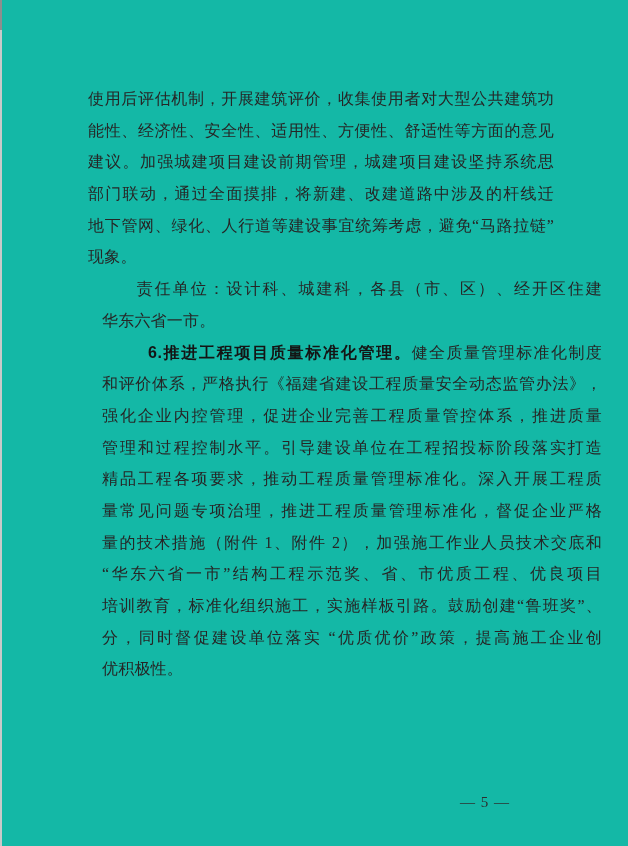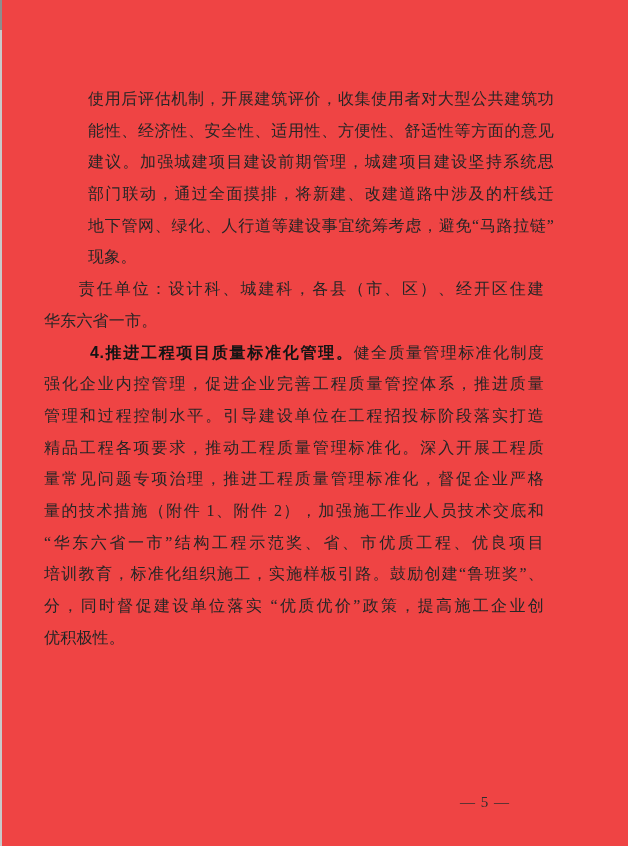--- a/index.html
+++ b/index.html
@@ -4,21 +4,21 @@
 <style>
   html, body {
     margin: 0;
     padding: 0;
     background: #ffffff;
   }
   .page {
     position: relative;
     width: 628px;
     height: 846px;
-    background: #ef4444;
+    background: #14b8a6;
     overflow: hidden;
     font-family: "Liberation Serif", "DejaVu Serif", serif;
   }
   
   .edge {
     position: absolute;
     left: 0; top: 0;
     width: 2px; height: 846px;
     background: #c9c9c9;
   }
@@ -29,21 +29,21 @@
     background: #8e8e8e;
   }
   .doc {
     position: absolute;
     top: 83px;
     left: 0;
     width: 628px;
   }
   .para { margin: 0; padding: 0; }
   .para-top  { margin-left: 88px; width: 466px; }
-  .para-main { margin-left: 44px; width: 500px; }
+  .para-main { margin-left: 102px; width: 500px; }
   .line {
     height: 31.7px;
     line-height: 31.8px;
     font-size: 16px;
     color: #262626;
     text-align: justify;
     text-align-last: justify;
     overflow: hidden;
     letter-spacing: 0.2px;
   }
@@ -84,21 +84,22 @@
         <div class="line" data-name="text-line">建议。加强城建项目建设前期管理，城建项目建设坚持系统思维、</div>
         <div class="line" data-name="text-line">部门联动，通过全面摸排，将新建、改建道路中涉及的杆线迁改、</div>
         <div class="line" data-name="text-line">地下管网、绿化、人行道等建设事宜统筹考虑，避免“马路拉链”</div>
         <div class="line last" data-name="text-line">现象。</div>
       </div>
       <div class="para para-main" data-name="para-responsible-unit">
         <div class="line" data-name="text-line"><span class="indent" data-name="first-line-indent"></span>责任单位：设计科、城建科，各县（市、区）、经开区住建</div>
         <div class="line last" data-name="text-line">华东六省一市。</div>
       </div>
       <div class="para para-main" data-name="para-item-2">
-        <div class="line" data-name="text-line"><span class="indent" data-name="first-line-indent"></span><b class="lead" data-name="bold-item-heading">4.推进工程项目质量标准化管理。</b>健全质量管理标准化制度</div>
+        <div class="line" data-name="text-line"><span class="indent" data-name="first-line-indent"></span><b class="lead" data-name="bold-item-heading">6.推进工程项目质量标准化管理。</b>健全质量管理标准化制度</div>
+        <div class="line" data-name="text-line">和评价体系，严格执行《福建省建设工程质量安全动态监管办法》，</div>
         <div class="line" data-name="text-line">强化企业内控管理，促进企业完善工程质量管控体系，推进质量</div>
         <div class="line" data-name="text-line">管理和过程控制水平。引导建设单位在工程招投标阶段落实打造</div>
         <div class="line" data-name="text-line">精品工程各项要求，推动工程质量管理标准化。深入开展工程质</div>
         <div class="line" data-name="text-line">量常见问题专项治理，推进工程质量管理标准化，督促企业严格</div>
         <div class="line" data-name="text-line">量的技术措施（附件 1、附件 2），加强施工作业人员技术交底和</div>
         <div class="line" data-name="text-line">“华东六省一市”结构工程示范奖、省、市优质工程、优良项目</div>
         <div class="line" data-name="text-line">培训教育，标准化组织施工，实施样板引路。鼓励创建“鲁班奖”、</div>
         <div class="line" data-name="text-line">分，同时督促建设单位落实 “优质优价”政策，提高施工企业创</div>
         <div class="line last" data-name="text-line">优积极性。</div>
       </div>

